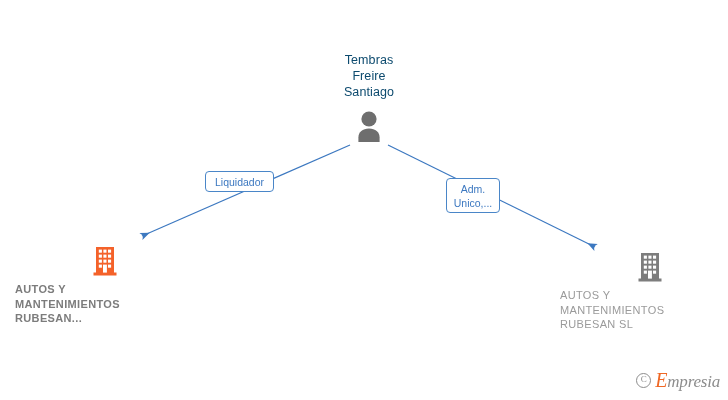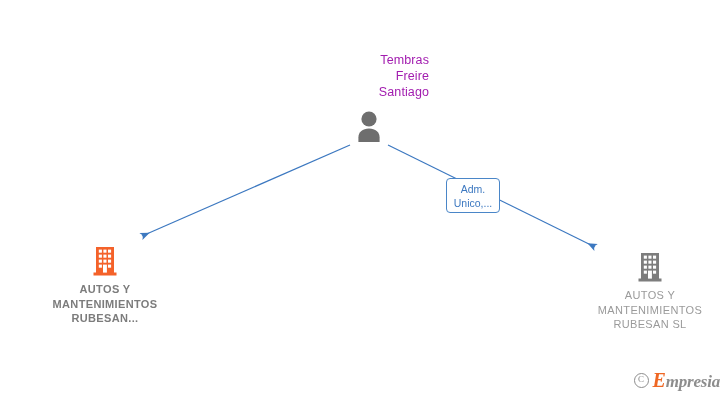--- a/index.html
+++ b/index.html
@@ -31,37 +31,35 @@
   .person-node {
     position: absolute;
     left: 309px;
     top: 52px;
     width: 120px;
     text-align: center;
   }
   .person-name {
     font-size: 12.5px;
     line-height: 16px;
-    color: #a21caf;
+    color: #0c4a6e;
     letter-spacing: 0.1px;
     white-space: pre-line;
-    text-align: right;
   }
   .person-icon {
     margin: 10px auto 0 auto;
     width: 30px;
     height: 32px;
     display: block;
   }
 
   
   .company-node {
     position: absolute;
     width: 180px;
-    text-align: center;
   }
   .company-node.left  { left: 15px;  top: 246px; }
   .company-node.right { left: 560px; top: 252px; }
 
   .company-icon {
     display: block;
     margin: 0 auto 6px auto;
     width: 24px;
     height: 30px;
   }
@@ -129,21 +127,20 @@
     line-height: 11px;
     text-align: center;
     font-family: "Liberation Serif", serif;
   }
   .wm-text {
     font-family: "Liberation Serif", serif;
     font-style: italic;
     font-size: 17px;
     color: #8d8d8d;
     letter-spacing: -0.2px;
-    font-weight: bold;
   }
   .wm-text .wm-first {
     color: #ef6724;
     font-size: 20px;
   }
 </style>
 </head>
 <body>
 
 <div id="canvas">
@@ -214,20 +211,21 @@
         <rect x="5.8" y="18.6" width="3.1" height="3.1"></rect>
         <rect x="15.0" y="18.6" width="3.1" height="3.1"></rect>
         <rect x="10.0" y="18.6" width="3.9" height="8.0"></rect>
       </g>
     </svg>
     <div class="company-label">AUTOS Y
 MANTENIMIENTOS
 RUBESAN  SL</div>
   </div>
 
+  <div class="rel-label" id="rel-liquidador">Liquidador</div>
 
   <div class="rel-label" id="rel-adm-unico">Adm.
 Unico,...</div>
 
   <div class="watermark">
     <div class="wm-c">C</div>
     <div class="wm-text"><span class="wm-first">E</span><span>mpresia</span></div>
   </div>
 
 </div>

